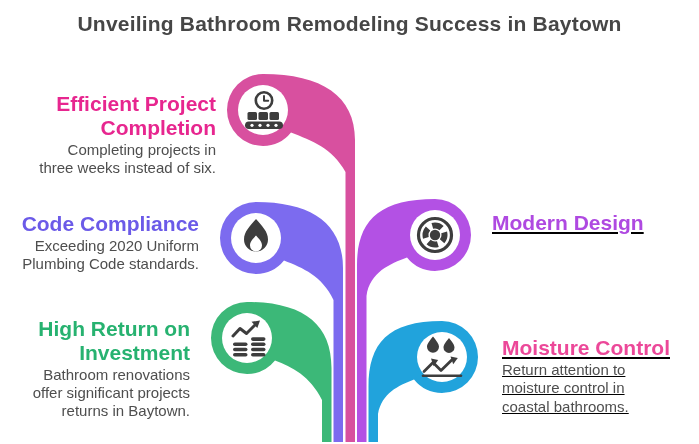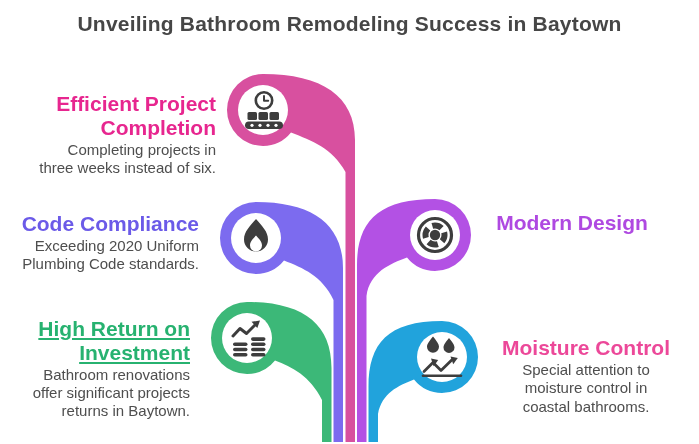--- a/index.html
+++ b/index.html
@@ -9,21 +9,21 @@
   }
   #title{
     position:absolute;top:12px;left:0;width:100%;text-align:center;
     font-size:21px;font-weight:bold;color:#464646;letter-spacing:.2px;
   }
   #plant-svg{position:absolute;left:0;top:0;}
   .text-item{position:absolute;}
   .text-item .heading{font-size:21px;font-weight:bold;line-height:1.14;}
   .text-item .body{margin-top:1px;font-size:15px;line-height:1.22;color:#4e4e4e;}
   .align-right{text-align:right;}
-  .align-left{text-align:center;}
+  .align-left{text-align:left;text-decoration:underline;}
   #ti0{top:92px;  right:483px;width:180px;}
   #ti1{top:212px; right:500px;width:180px;}
   #ti2{top:317px; right:509px;width:180px;}
   #ti3{top:211px; left:492px; width:160px;}
   #ti4{top:336px; left:502px; width:168px;}
 </style>
 </head>
 <body>
 
 <div id="stage">
@@ -110,26 +110,26 @@
     <div class="heading" style="color: rgb(231, 38, 143);">Efficient Project Completion</div>
     <div class="body">Completing projects in three weeks instead of six.</div>
   </div>
 
   <div class="text-item align-right" id="ti1">
     <div class="heading" style="color: rgb(107, 90, 232);">Code Compliance</div>
     <div class="body">Exceeding 2020 Uniform Plumbing Code standards.</div>
   </div>
 
   <div class="text-item align-right" id="ti2">
-    <div class="heading" style="color: rgb(39, 178, 112); text-decoration: underline;">High Return on Investment</div>
+    <div class="heading" style="color: rgb(39, 178, 112);">High Return on Investment</div>
     <div class="body">Bathroom renovations offer significant projects returns in Baytown.</div>
   </div>
 
   <div class="text-item align-left" id="ti3">
     <div class="heading" style="color: rgb(175, 73, 225);">Modern Design</div>
   </div>
 
   <div class="text-item align-left" id="ti4">
     <div class="heading" style="color: #ec4899;">Moisture Control</div>
-    <div class="body">Special attention to moisture control in coastal bathrooms.</div>
+    <div class="body">Return attention to moisture control in coastal bathrooms.</div>
   </div>
 
 </div>
 
 </body></html>

